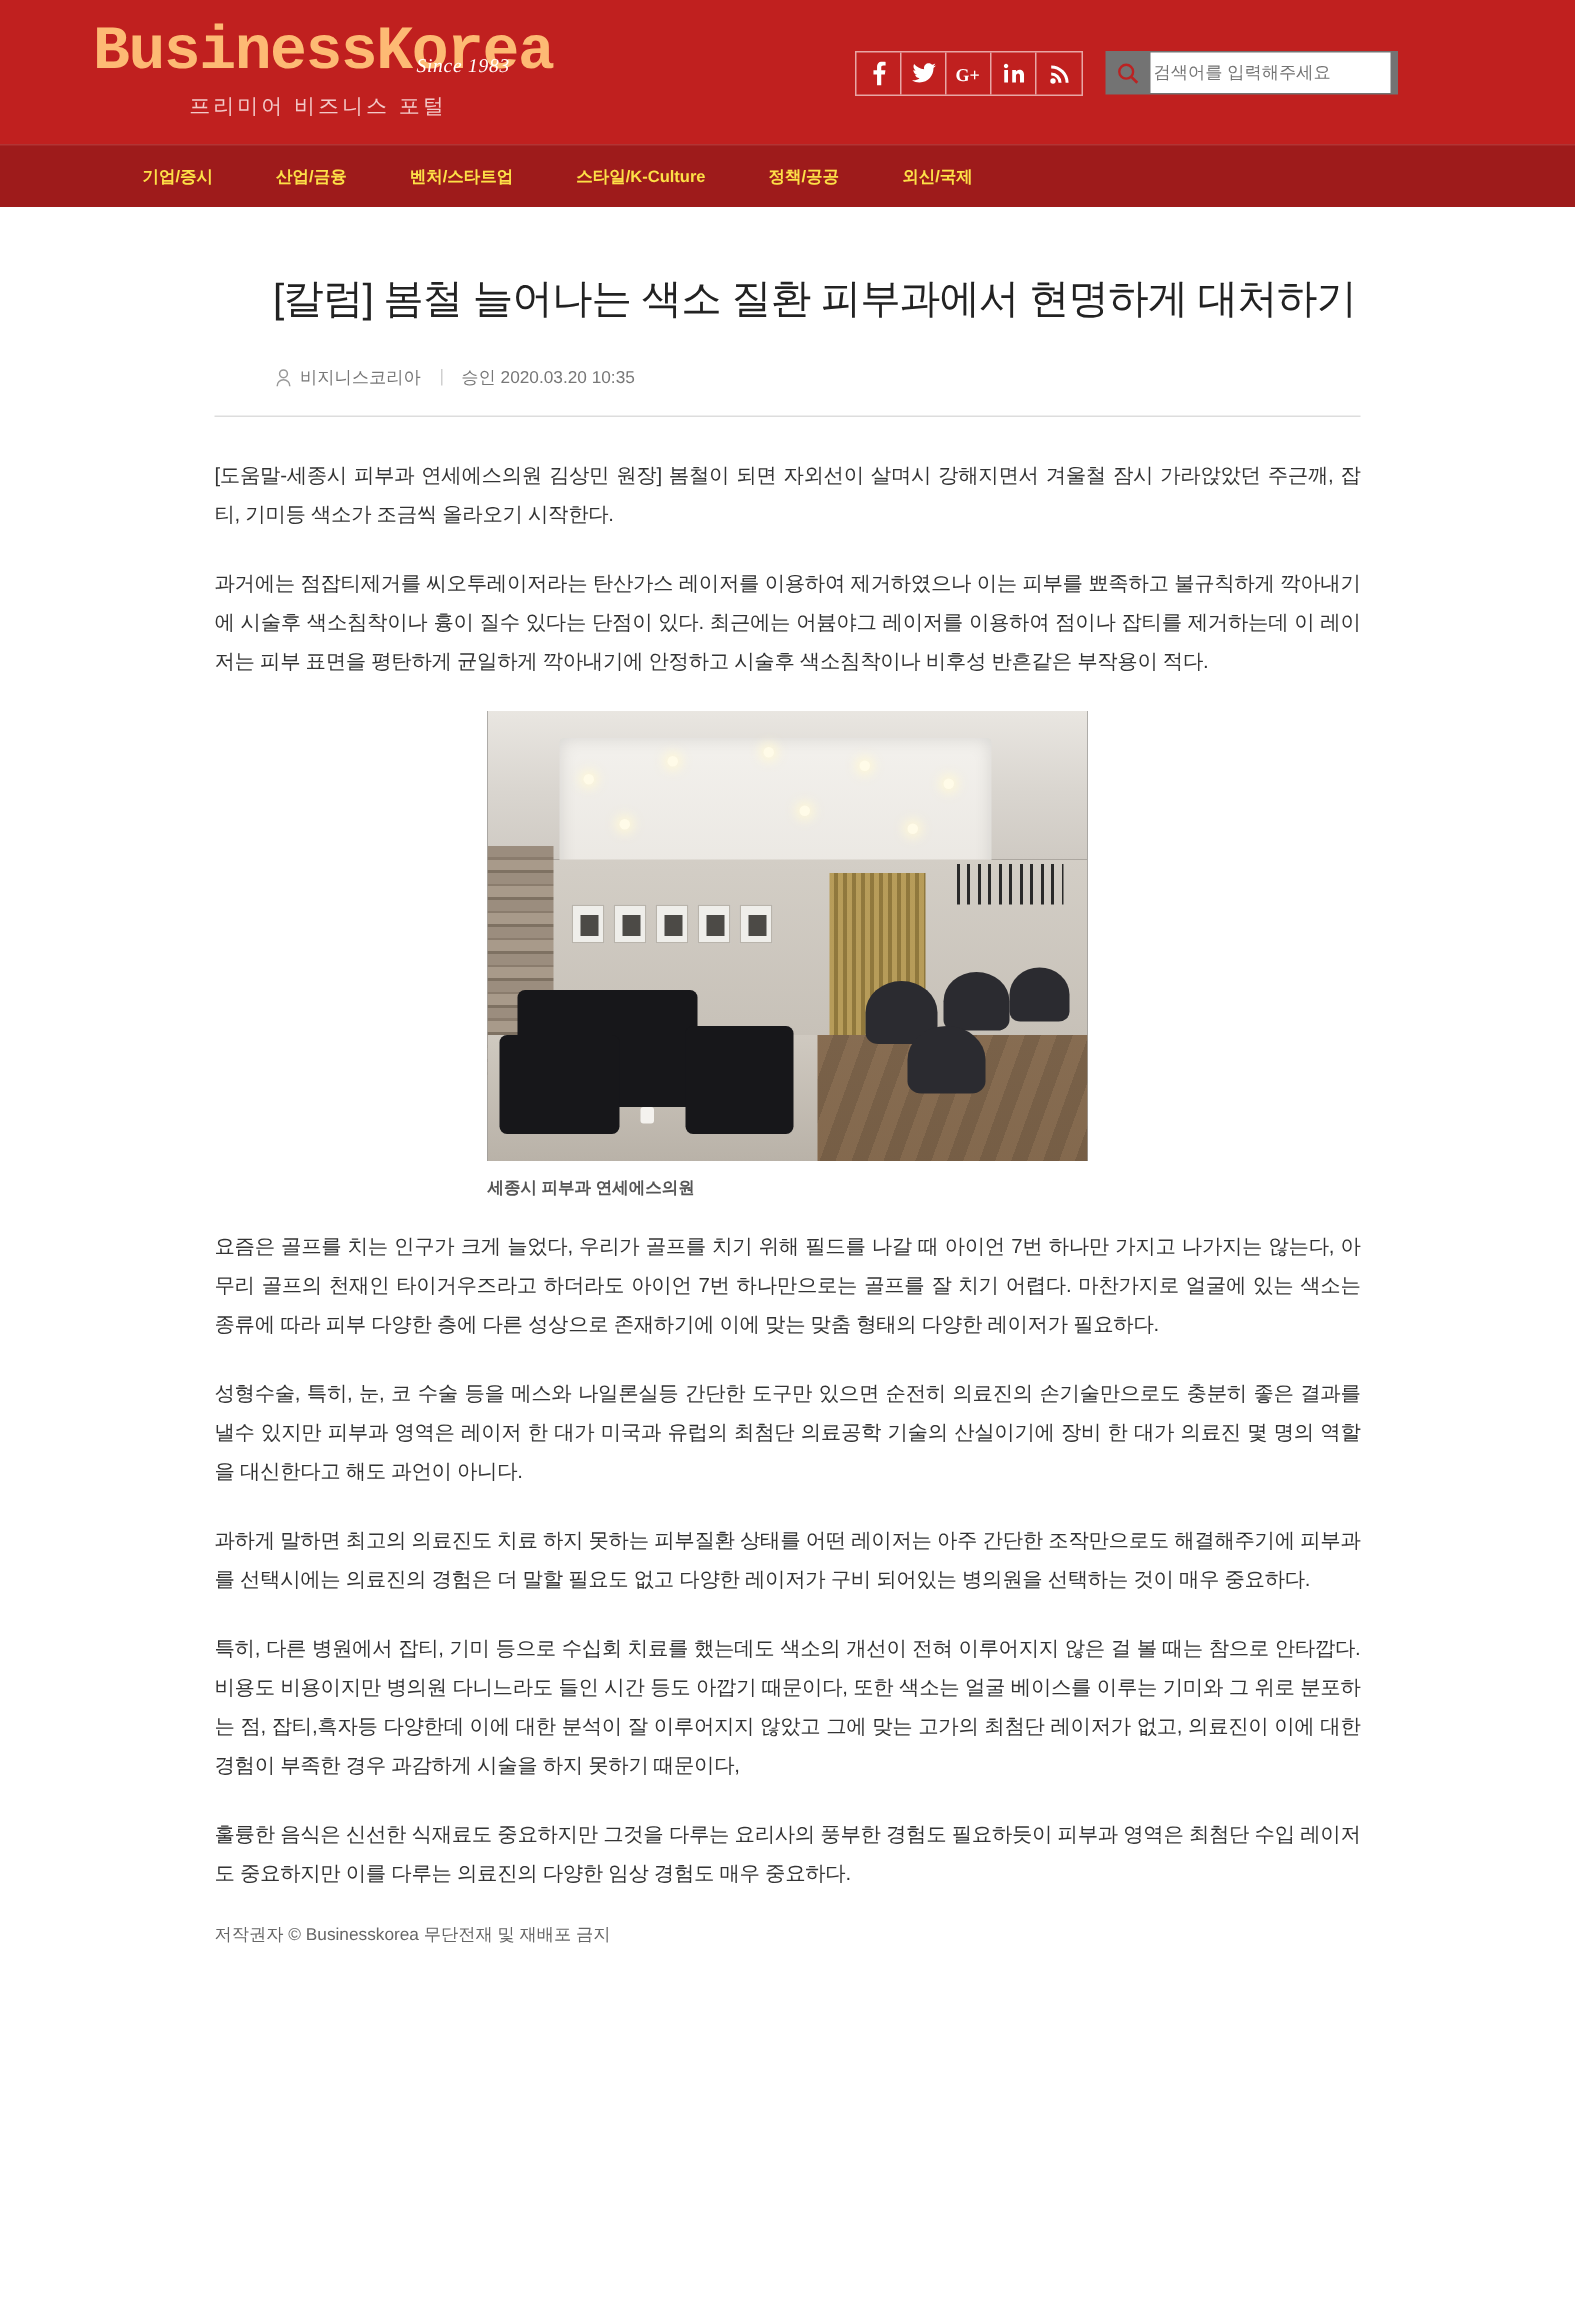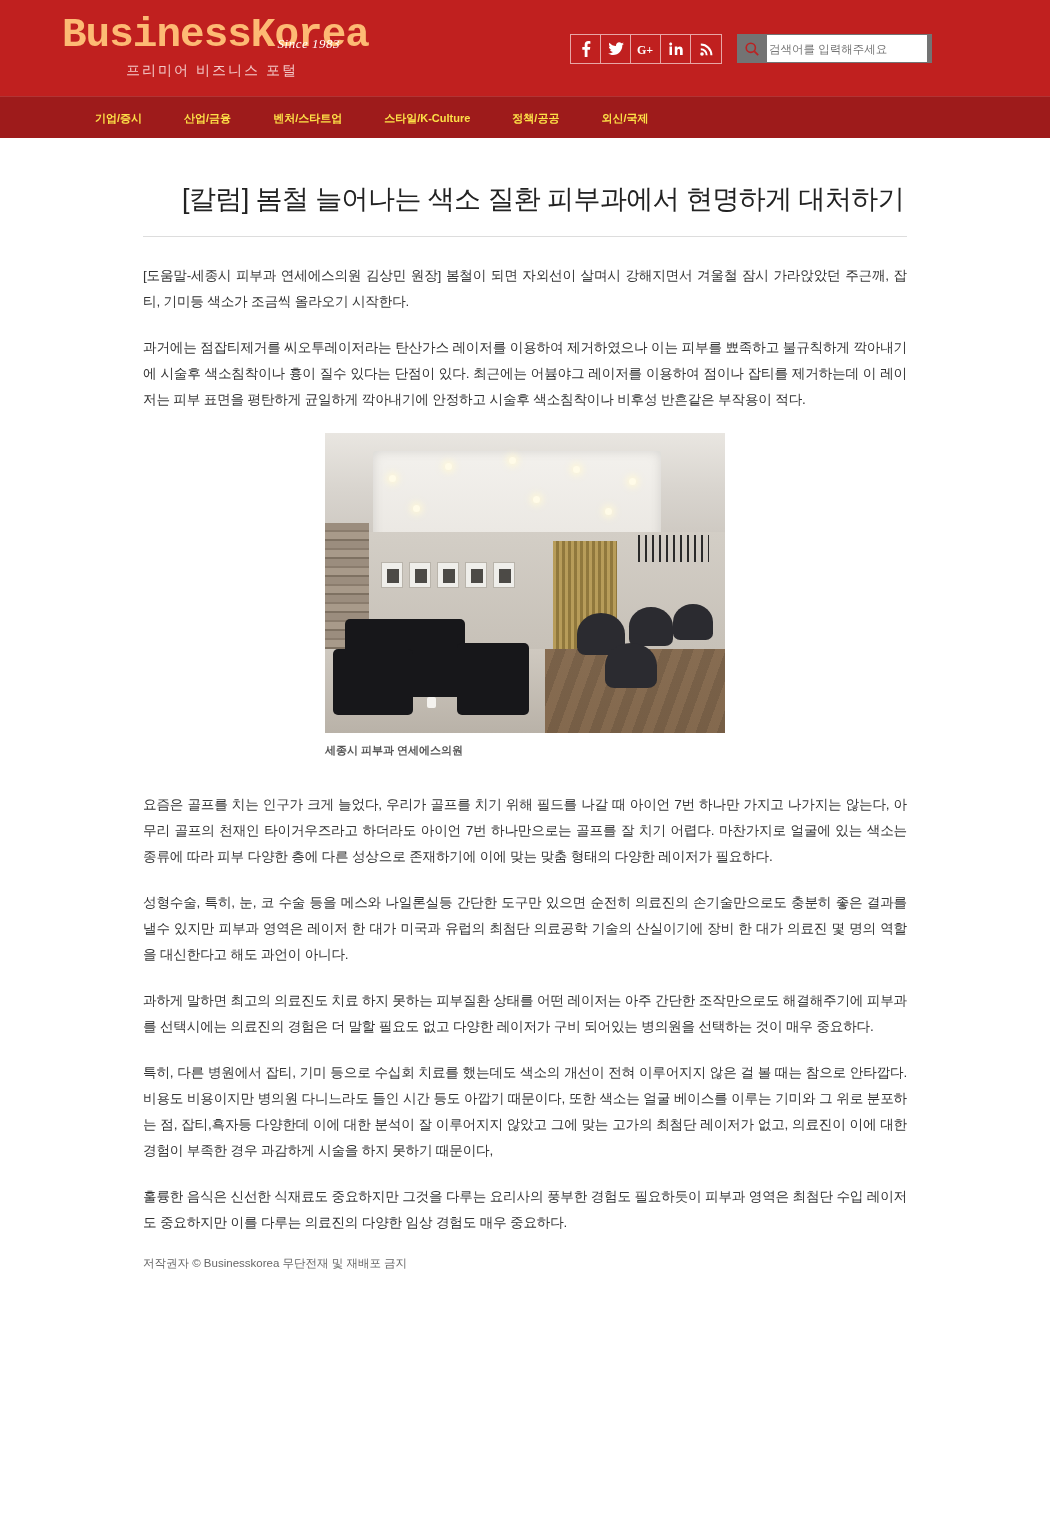--- a/index.html
+++ b/index.html
@@ -193,21 +193,21 @@
     width: 400px;
     height: 300px;
     margin: 0 auto;
     display: block;
     position: relative;
     overflow: hidden;
     background: #3a3630;
   }
   .caption {
     width: 400px;
-    margin: 10px auto 34px auto;
+    margin: 10px auto 19px auto;
     font-size: 11px;
     color: #555;
     text-align: left;
     font-weight: bold;
   }
   .copyright {
     font-size: 11.5px;
     color: #666;
     margin-top: 18px;
     padding-bottom: 24px;
@@ -333,20 +333,31 @@
       <div class="nav-item">정책/공공</div>
       <div class="nav-item">외신/국제</div>
     </div>
   </div>
 
   <div class="content">
 
 
     <h1 class="article-title">[칼럼] 봄철 늘어나는 색소 질환 피부과에서 현명하게 대처하기</h1>
 
+    <div class="byline">
+      <span class="person-icon">
+        <svg width="10" height="12" viewBox="0 0 10 12">
+            <circle cx="5" cy="3.2" r="2.6" fill="none" stroke="#999" stroke-width="1"></circle>
+            <path d="M.8 11.5c0-2.6 1.9-4.3 4.2-4.3s4.2 1.7 4.2 4.3" fill="none" stroke="#999" stroke-width="1"></path>
+          </svg>
+      </span>
+      <span>비지니스코리아</span>
+      <span class="divider"></span>
+      <span>승인 2020.03.20 10:35</span>
+    </div>
 
     <div class="rule"></div>
 
     <div class="body-col">
 
       <p>[도움말-세종시 피부과 연세에스의원 김상민 원장] 봄철이 되면 자외선이 살며시 강해지면서 겨울철 잠시 가라앉았던 주근깨, 잡티, 기미등 색소가 조금씩 올라오기 시작한다.</p>
       <p>과거에는 점잡티제거를 씨오투레이저라는 탄산가스 레이저를 이용하여 제거하였으나 이는 피부를 뾰족하고 불규칙하게 깍아내기에 시술후 색소침착이나 흉이 질수 있다는 단점이 있다. 최근에는 어븀야그 레이저를 이용하여 점이나 잡티를 제거하는데 이 레이저는 피부 표면을 평탄하게 균일하게 깍아내기에 안정하고 시술후 색소침착이나 비후성 반흔같은 부작용이 적다.</p>
 
       <div class="figure">
         <div class="photo">

